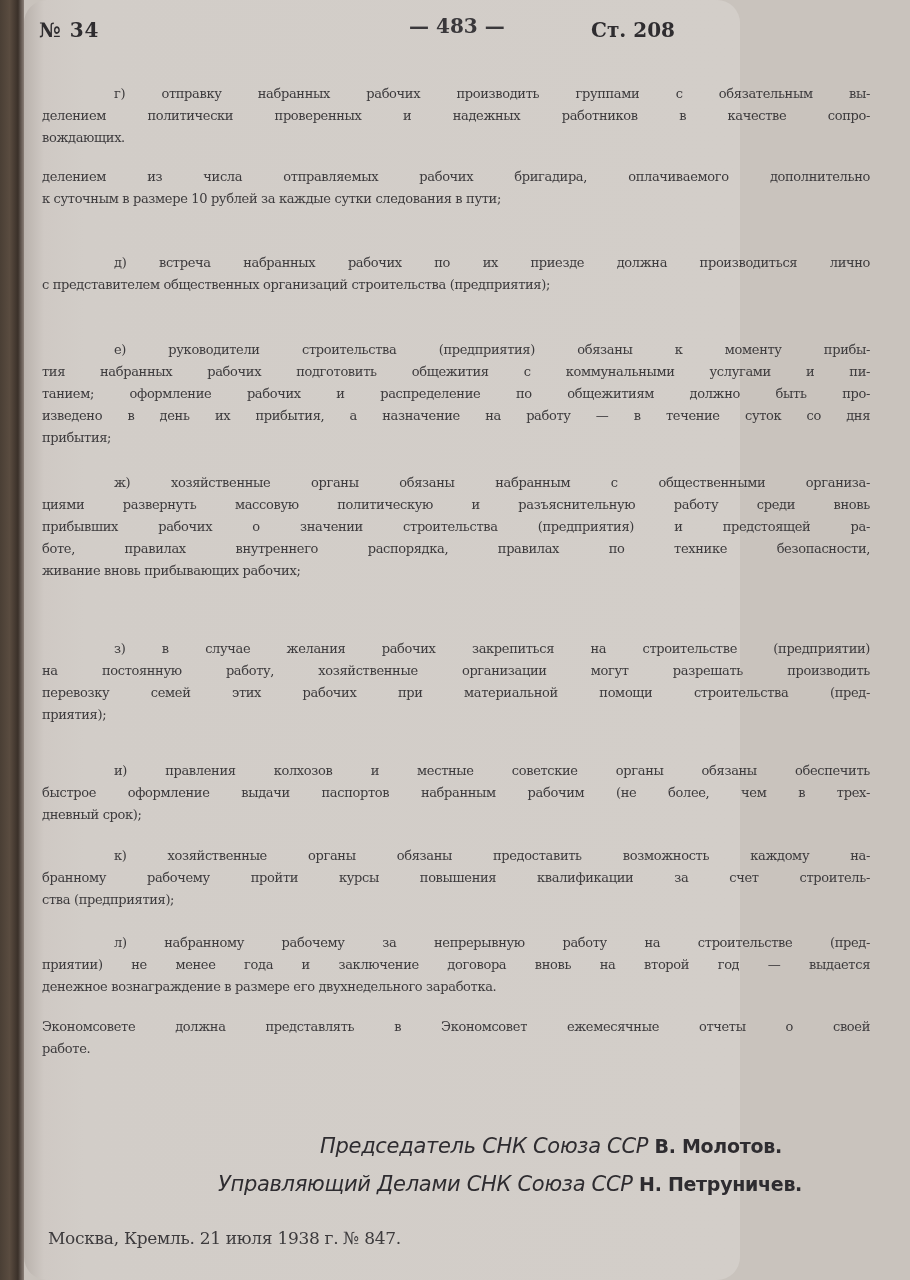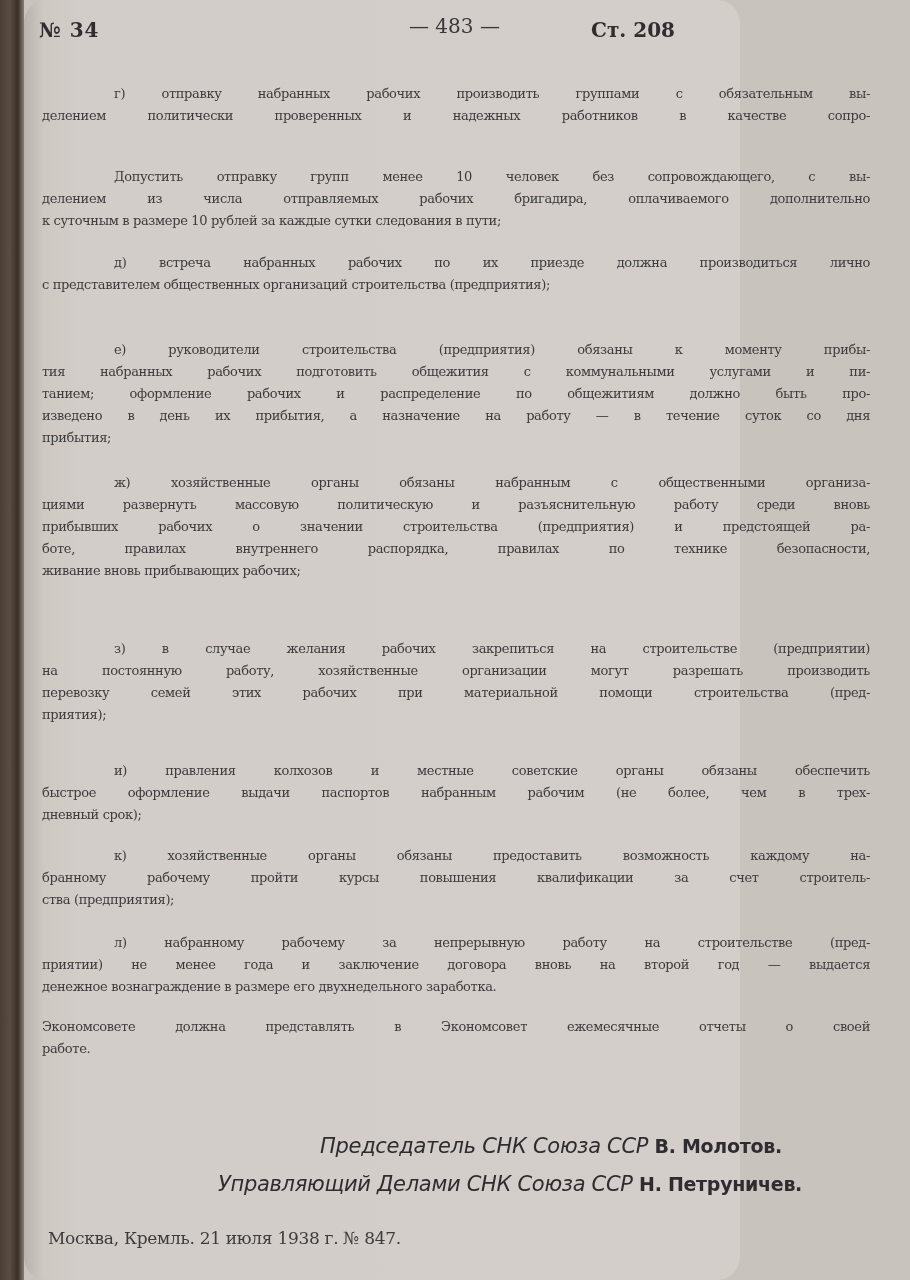--- a/index.html
+++ b/index.html
@@ -35,21 +35,21 @@
     top: 18px;
     left: 15px;
     right: 65px;
     height: 30px;
     font-family: "DejaVu Serif", serif;
     font-weight: bold;
     font-size: 20px;
     color: #2f2d30;
   }
   .header .left { position: absolute; left: 0; top: 0; letter-spacing: 1px; }
-  .header .center { position: absolute; left: 370px; top: -4px; font-weight: normal; color: #3a383b;}
+  .header .center { position: absolute; left: 370px; top: -4px; font-weight: bold; color: #3a383b;}
   .header .right { position: absolute; right: 0; top: 0; }
 
   .text {
     position: absolute;
     left: 18px;
     width: 828px;
     font-family: "DejaVu Serif", serif;
     font-size: 13px;
     line-height: 22px;
     color: #3d3b3d;
@@ -96,24 +96,24 @@
 
   <div class="header">
     <span class="left">№ 34</span>
     <span class="center">— 483 —</span>
     <span class="right">Ст. 208</span>
   </div>
 
   <div class="text" style="top:83px">
     <span class="line indent">г) отправку набранных рабочих производить группами с обязательным вы-</span>
     <span class="line">делением политически проверенных и надежных работников в качестве сопро-</span>
+    <span class="line last">вождающих.</span>
   </div>
 
   <div class="text" style="top:166px">
-    <span class="line indent">Допустить отправку групп менее 10 человек без сопровождающего, с вы-</span>
     <span class="line">делением из числа отправляемых рабочих бригадира, оплачиваемого дополнительно</span>
     <span class="line last">к суточным в размере 10 рублей за каждые сутки следования в пути;</span>
   </div>
 
   <div class="text" style="top:252px">
     <span class="line indent">д) встреча набранных рабочих по их приезде должна производиться лично</span>
     <span class="line last">с представителем общественных организаций строительства (предприятия);</span>
   </div>
 
   <div class="text" style="top:339px">

